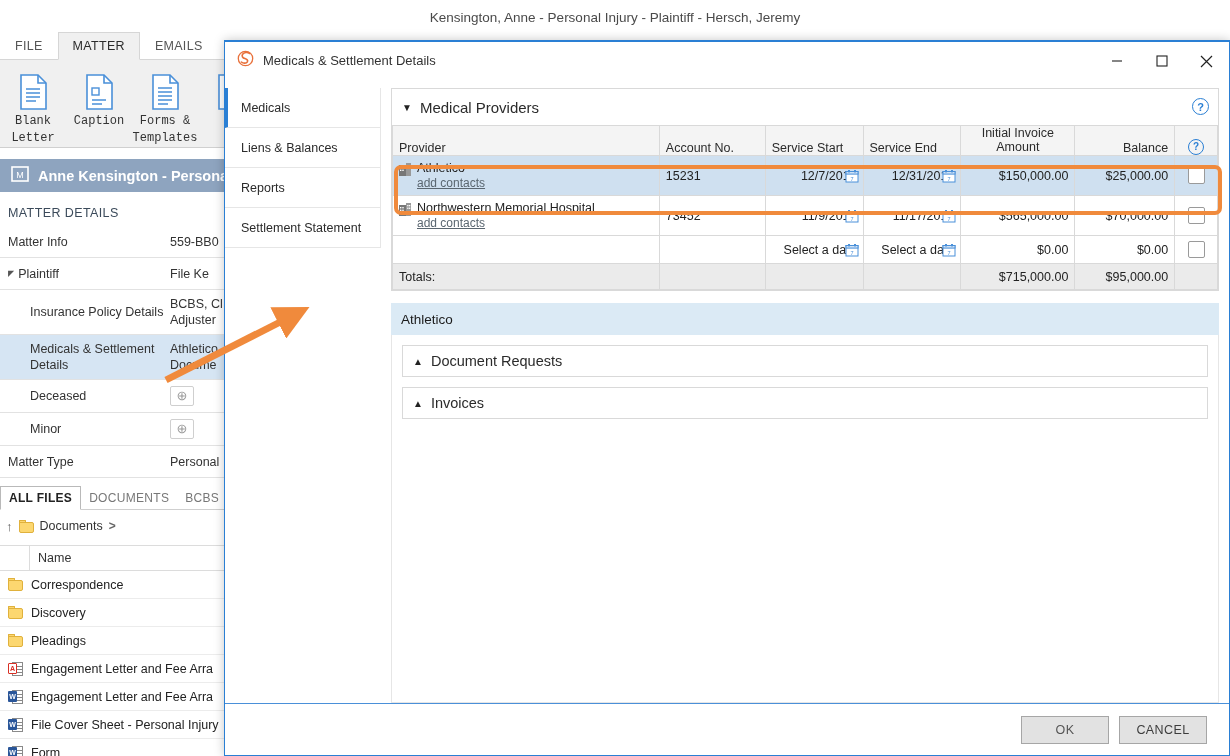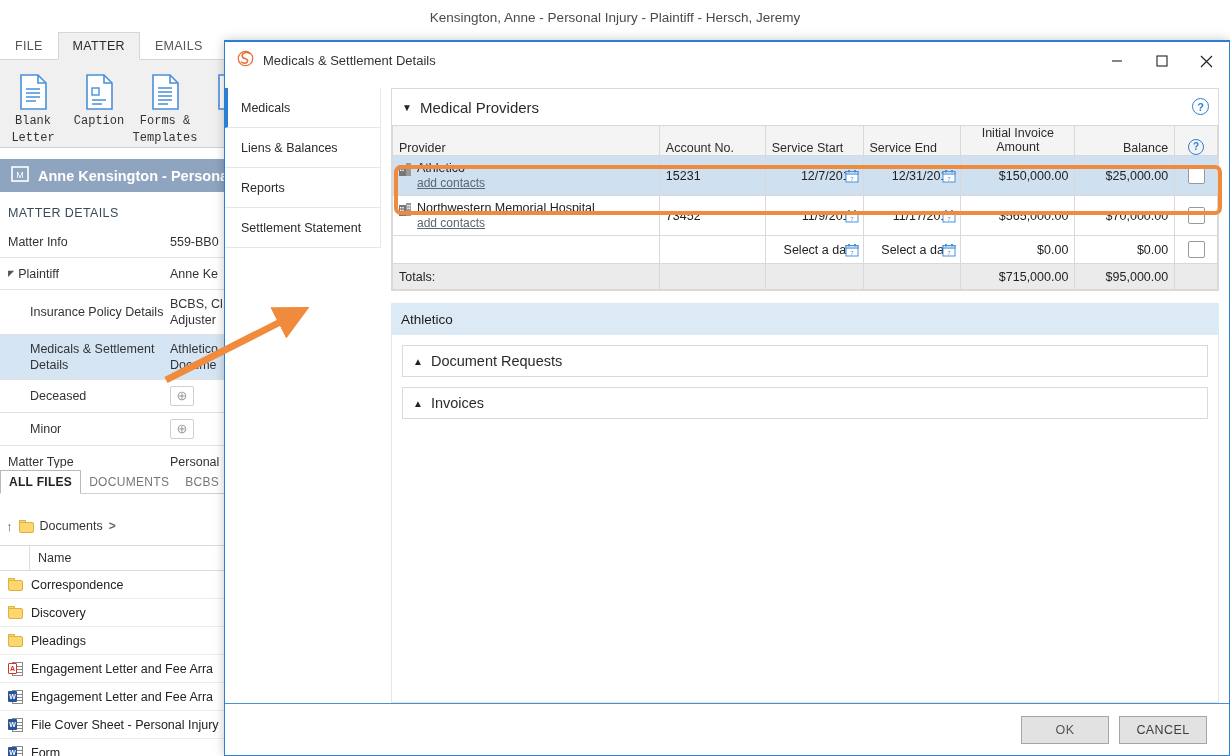--- a/index.html
+++ b/index.html
@@ -71,21 +71,21 @@
   .mrow .lbl.ind1 { padding-left:30px; }
   .mrow .val { flex:1; padding:6px 2px 6px 2px; line-height:16px; overflow:hidden; white-space:nowrap; }
   .mrow .caret { display:inline-block; margin-right:4px; font-size:8px; color:#555; vertical-align:2px; }
   .plusbox {
     display:inline-flex; align-items:center; justify-content:center;
     width:24px; height:20px; border:1px solid #cfcfcf; border-radius:2px;
     color:#9a9a9a; font-size:13px; background:#fff;
   }
 
   .file-tabs {
-    position:absolute; left:0; top:468px; width:230px; height:26px;
+    position:absolute; left:0; top:484px; width:230px; height:26px;
     background:#fff; display:flex; align-items:flex-end; border-bottom:1px solid #cfcfcf;
   }
   .ftab { font-size:12px; color:#777; padding:4px 8px; letter-spacing:.3px; }
   .ftab.active {
     color:#222; font-weight:bold; border:1px solid #b9b9b9; border-bottom:1px solid #fff;
     background:#fff; margin-bottom:-1px;
   }
   .breadcrumb {
     position:absolute; left:0; top:513px; width:230px; height:26px;
     display:flex; align-items:center; gap:6px; padding-left:6px; font-size:12.5px; color:#333;
@@ -307,21 +307,21 @@
 
   <div class="mdetails">
     <div class="mrow">
       <div class="lbl">Matter Info</div>
       <div class="val">559-BB0</div>
     </div>
     <div class="mrow">
       <div class="lbl">
         <span class="caret">◤</span><span>Plaintiff</span>
       </div>
-      <div class="val">Anne Ke</div>
+      <div class="val">File Ke</div>
     </div>
     <div class="mrow">
       <div class="lbl ind1">Insurance Policy Details</div>
       <div class="val" style="white-space:pre-line">BCBS, Cl
 Adjuster</div>
     </div>
     <div class="mrow sel">
       <div class="lbl ind1" style="white-space:normal">Medicals &amp; Settlement Details</div>
       <div class="val" style="white-space:pre-line">Athletico
 Docume</div>

